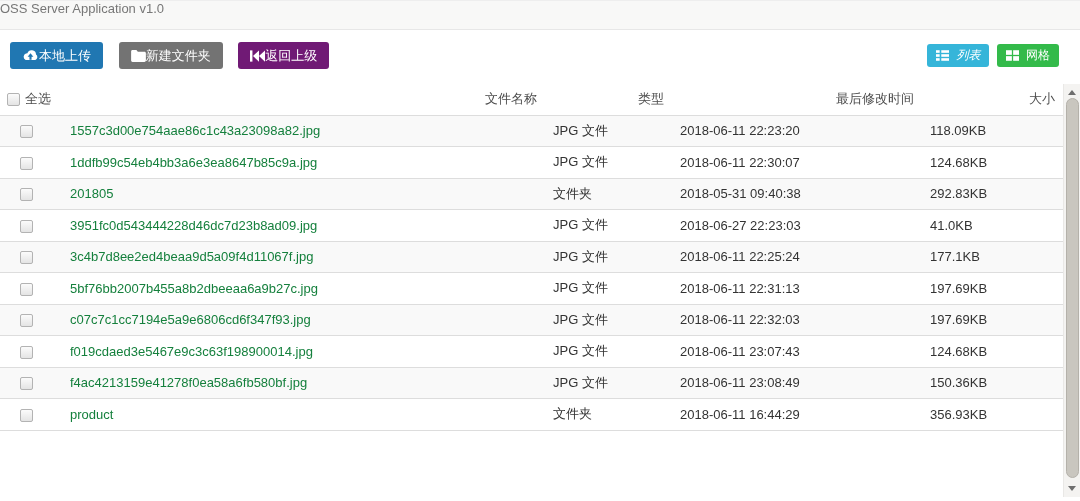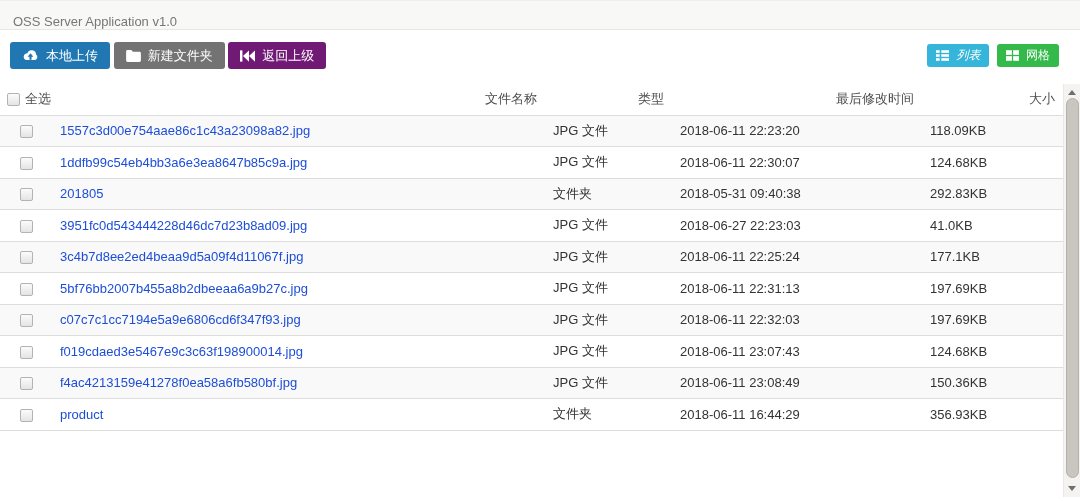--- a/index.html
+++ b/index.html
@@ -12,43 +12,42 @@
     position: relative;
   }
 
   
   .navbar {
     height: 30px;
     background: #f8f8f7;
     border-top: 1px solid #eeeeee;
     border-bottom: 1px solid #e7e7e7;
     display: flex;
-    align-items: flex-end;
-    padding-left: 13px;
+    align-items: flex-start;
     color: #777777;
     font-size: 13px;
   }
 
   
   .toolbar {
     position: relative;
     height: 54px;
     padding: 12px 10px 0 10px;
   }
   .btn {
     display: inline-flex;
     align-items: center;
-    gap: 7px;
+    gap: 0;
     border: none;
     color: #fff;
     font-size: 13px;
     height: 27px;
     padding: 0 12px;
     border-radius: 3px;
-    margin-right: 0;
+    margin-right: 12px;
     cursor: pointer;
     font-family: inherit;
     vertical-align: top;
   }
   .btn-upload   { background: #2077b2; }
   .btn-newfolder{ background: #737373; }
   .btn-back     { background: #701a75; }
   .view-btns { position: absolute; right: 9px; top: 14px; }
   .btn-sm {
     height: 23px;
@@ -89,21 +88,21 @@
   td {
     height: 31.5px;
     border-top: 1px solid #ddd;
     padding: 0 8px;
     vertical-align: middle;
     white-space: nowrap;
     overflow: hidden;
   }
   tbody tr:nth-child(odd) td { background: #f9f9f9; }
   tbody tr:last-child td { border-bottom: 1px solid #ddd; }
-  .file-link { color: #1d4ed8; text-decoration: none; }
+  .file-link { color: #15803d; text-decoration: none; margin-left: 10px; }
   .check-head { display: inline-flex; align-items: center; gap: 5px; padding-left: 0; }
   th.col-check { padding-left: 7px; }
   td.col-check { text-align: center; }
   .checkbox {
     display: inline-block;
     width: 13px; height: 13px;
     border: 1px solid #b3b3b3;
     border-radius: 2px;
     background: linear-gradient(#fbfbfb, #e4e4e4);
     vertical-align: middle;

